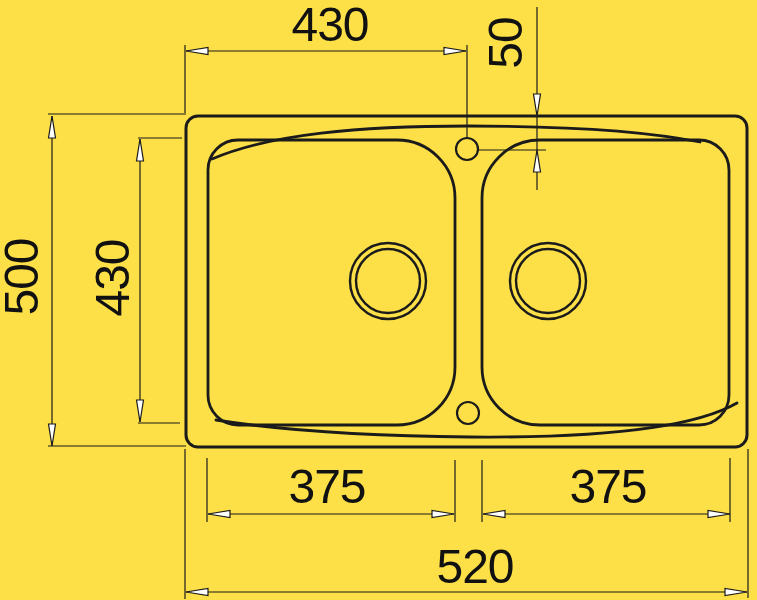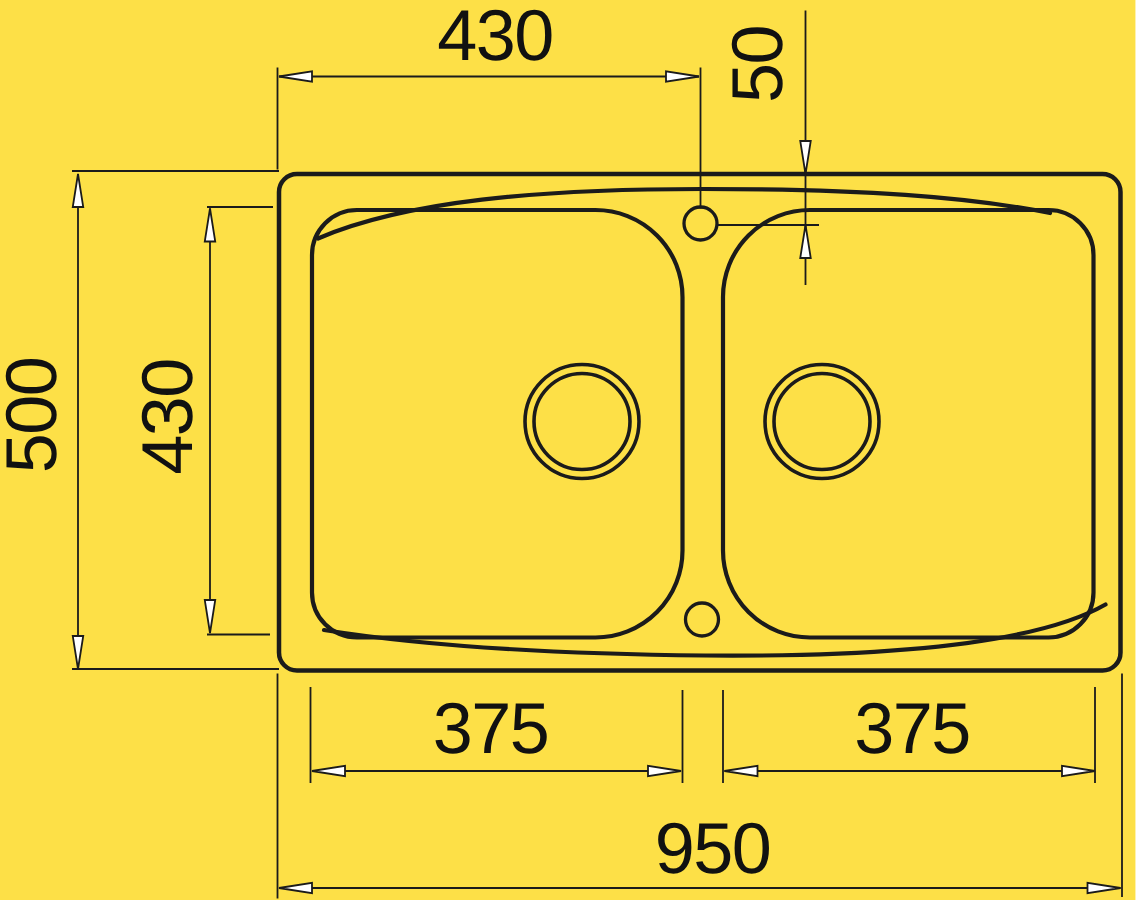--- a/index.html
+++ b/index.html
@@ -110,15 +110,15 @@
   <div class="dim-label rot" style="left:506px; top:43px;">50</div>
 
   <div class="dim-label rot" style="left:22px; top:277px;">500</div>
 
   <div class="dim-label rot" style="left:113px; top:278px;">430</div>
 
   <div class="dim-label" style="left:327px; top:487px;">375</div>
 
   <div class="dim-label" style="left:608px; top:487px;">375</div>
 
-  <div class="dim-label" style="left:475px; top:567px;">950</div>
+  <div class="dim-label" style="left:475px; top:567px;">520</div>
 
 </div>
 
 </body></html>

